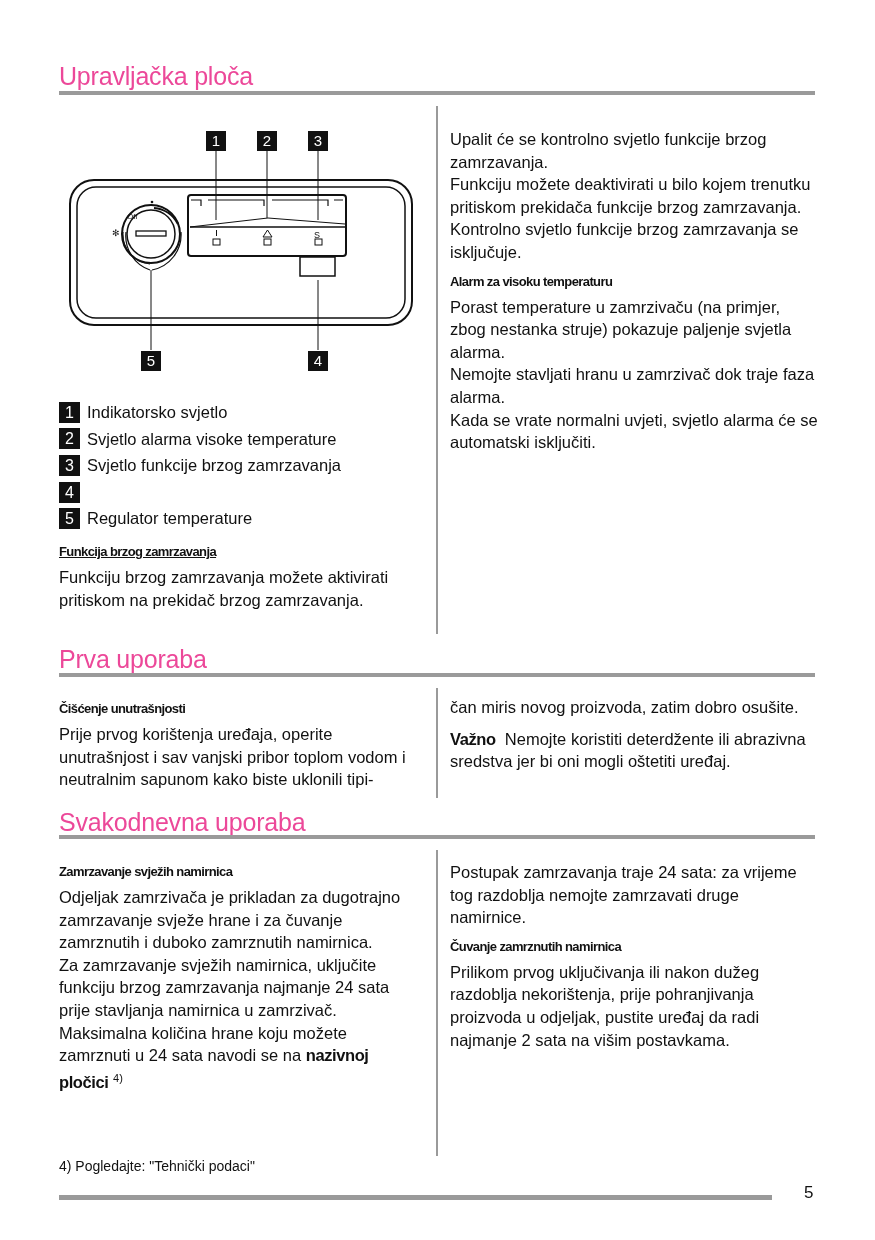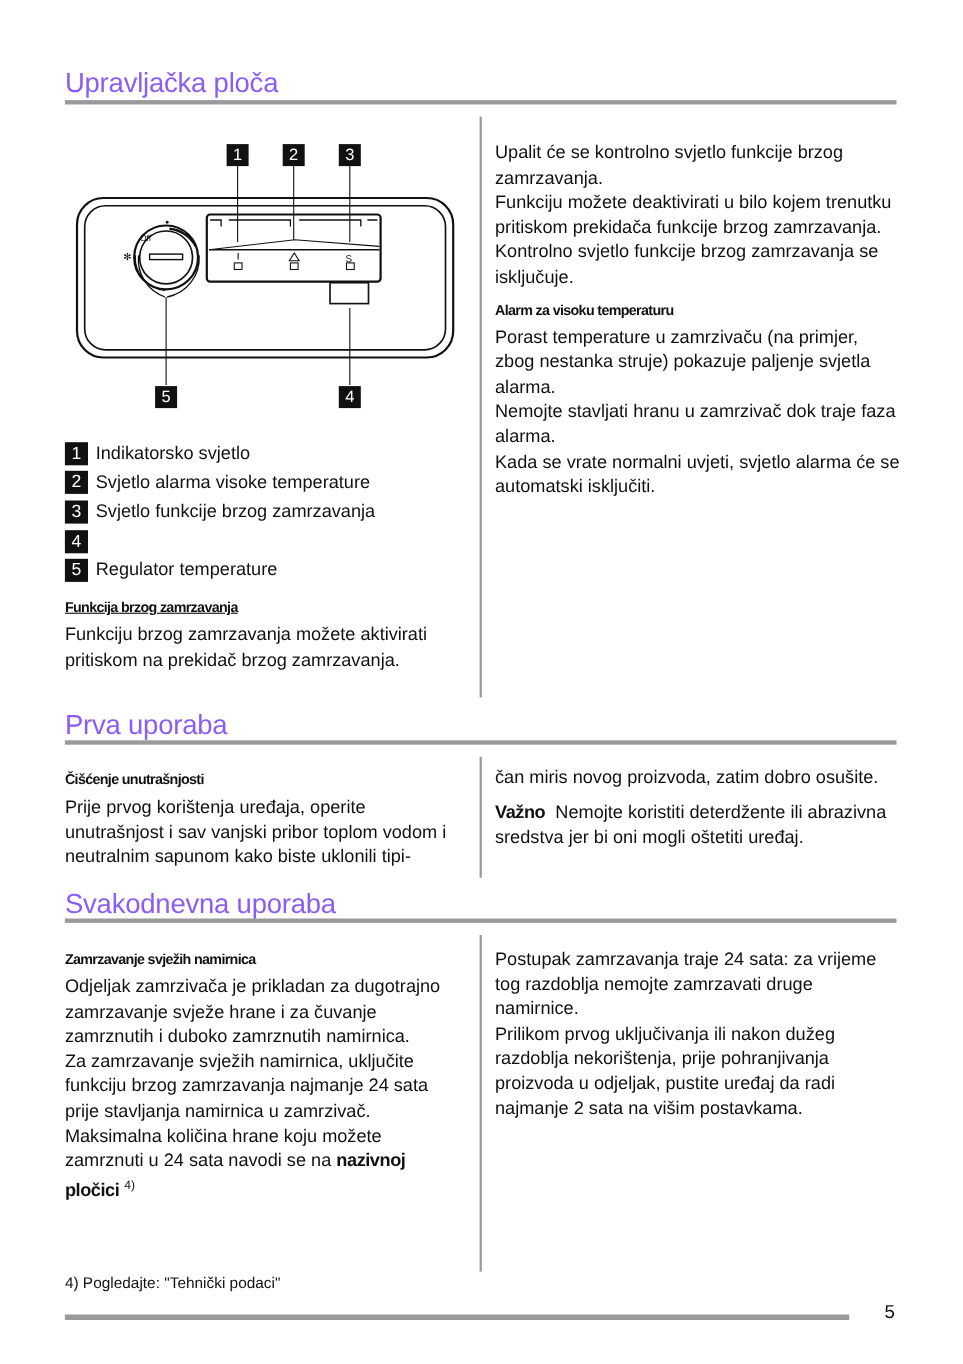--- a/index.html
+++ b/index.html
@@ -1,19 +1,19 @@
 <!DOCTYPE html>
 <html><head>
 <meta charset="utf-8">
 <style>
   * { box-sizing: border-box; margin: 0; padding: 0; }
   html, body { width: 875px; height: 1240px; background: #ffffff; }
   body { position: relative; font-family: "Liberation Sans", sans-serif; color: #111; overflow: hidden; }
 
-  .h1 { position: absolute; left: 59px; font-size: 25px; font-weight: normal; letter-spacing: -0.2px; color: #8b5cf6; }
+  .h1 { position: absolute; left: 59px; font-size: 25px; font-weight: normal; letter-spacing: -0.2px; color: #ec4899; }
   .rule { position: absolute; left: 59px; width: 756px; height: 4px; background: #9a9a9a; }
   .vdiv { position: absolute; left: 436px; width: 2px; background: #9a9a9a; }
 
   .col { position: absolute; font-size: 16.5px; line-height: 22.6px; color: #111; }
   .col.left { left: 59px; width: 362px; }
   .col.right { left: 450px; width: 368px; }
   .h2 { font-weight: bold; font-size: 13px; line-height: 24px; letter-spacing: -0.6px; margin-bottom: 2px; }
   .p { margin-bottom: 0; }
   .gap { margin-top: 9px; }
   .bold { font-weight: bold; letter-spacing: -0.4px; text-align: right; }
@@ -137,18 +137,19 @@
   <div class="p">Odjeljak zamrzivača je prikladan za dugotrajno zamrzavanje svježe hrane i za čuvanje zamrznutih i duboko zamrznutih namirnica.</div>
   <div class="p">Za zamrzavanje svježih namirnica, uključite funkciju brzog zamrzavanja najmanje 24 sata prije stavljanja namirnica u zamrzivač.</div>
   <div class="p">
     <span>Maksimalna količina hrane koju možete zamrznuti u 24 sata navodi se na</span>
     <span class="bold">nazivnoj pločici</span>
     <sup>4)</sup>
   </div>
 </div>
 <div class="col right" style="top:861px;">
   <div class="p">Postupak zamrzavanja traje 24 sata: za vrijeme tog razdoblja nemojte zamrzavati druge namirnice.</div>
+  <div class="h2" style="margin-top:6px;">Čuvanje zamrznutih namirnica</div>
   <div class="p">Prilikom prvog uključivanja ili nakon dužeg razdoblja nekorištenja, prije pohranjivanja proizvoda u odjeljak, pustite uređaj da radi najmanje 2 sata na višim postavkama.</div>
 </div>
 
 <div class="footnote">4) Pogledajte: "Tehnički podaci"</div>
 <div class="bottom-rule"></div>
 <div class="page-num">5</div>
 
 </body></html>

